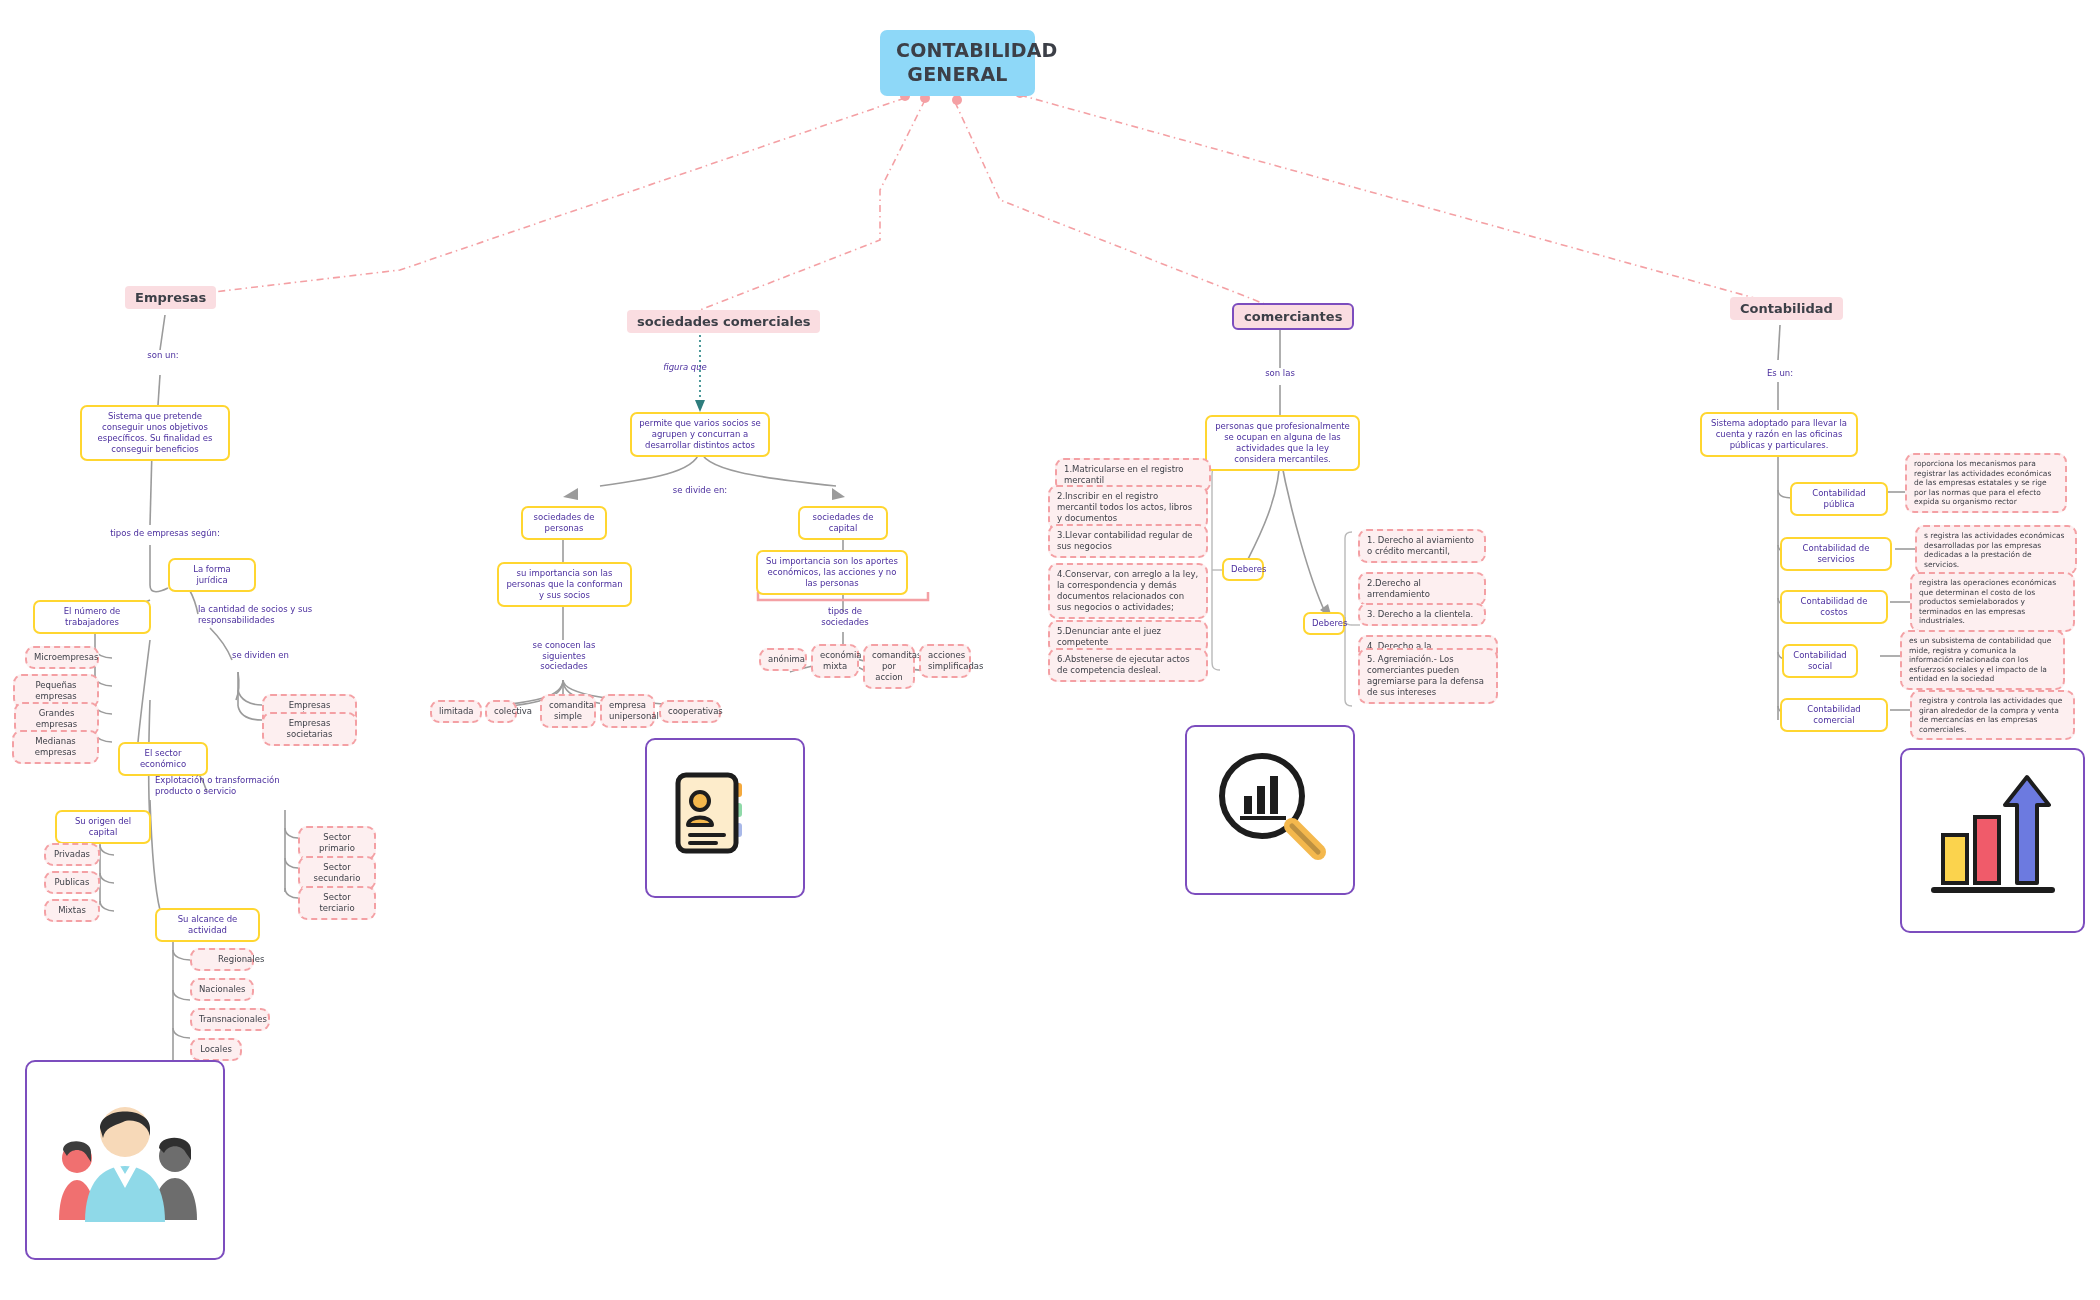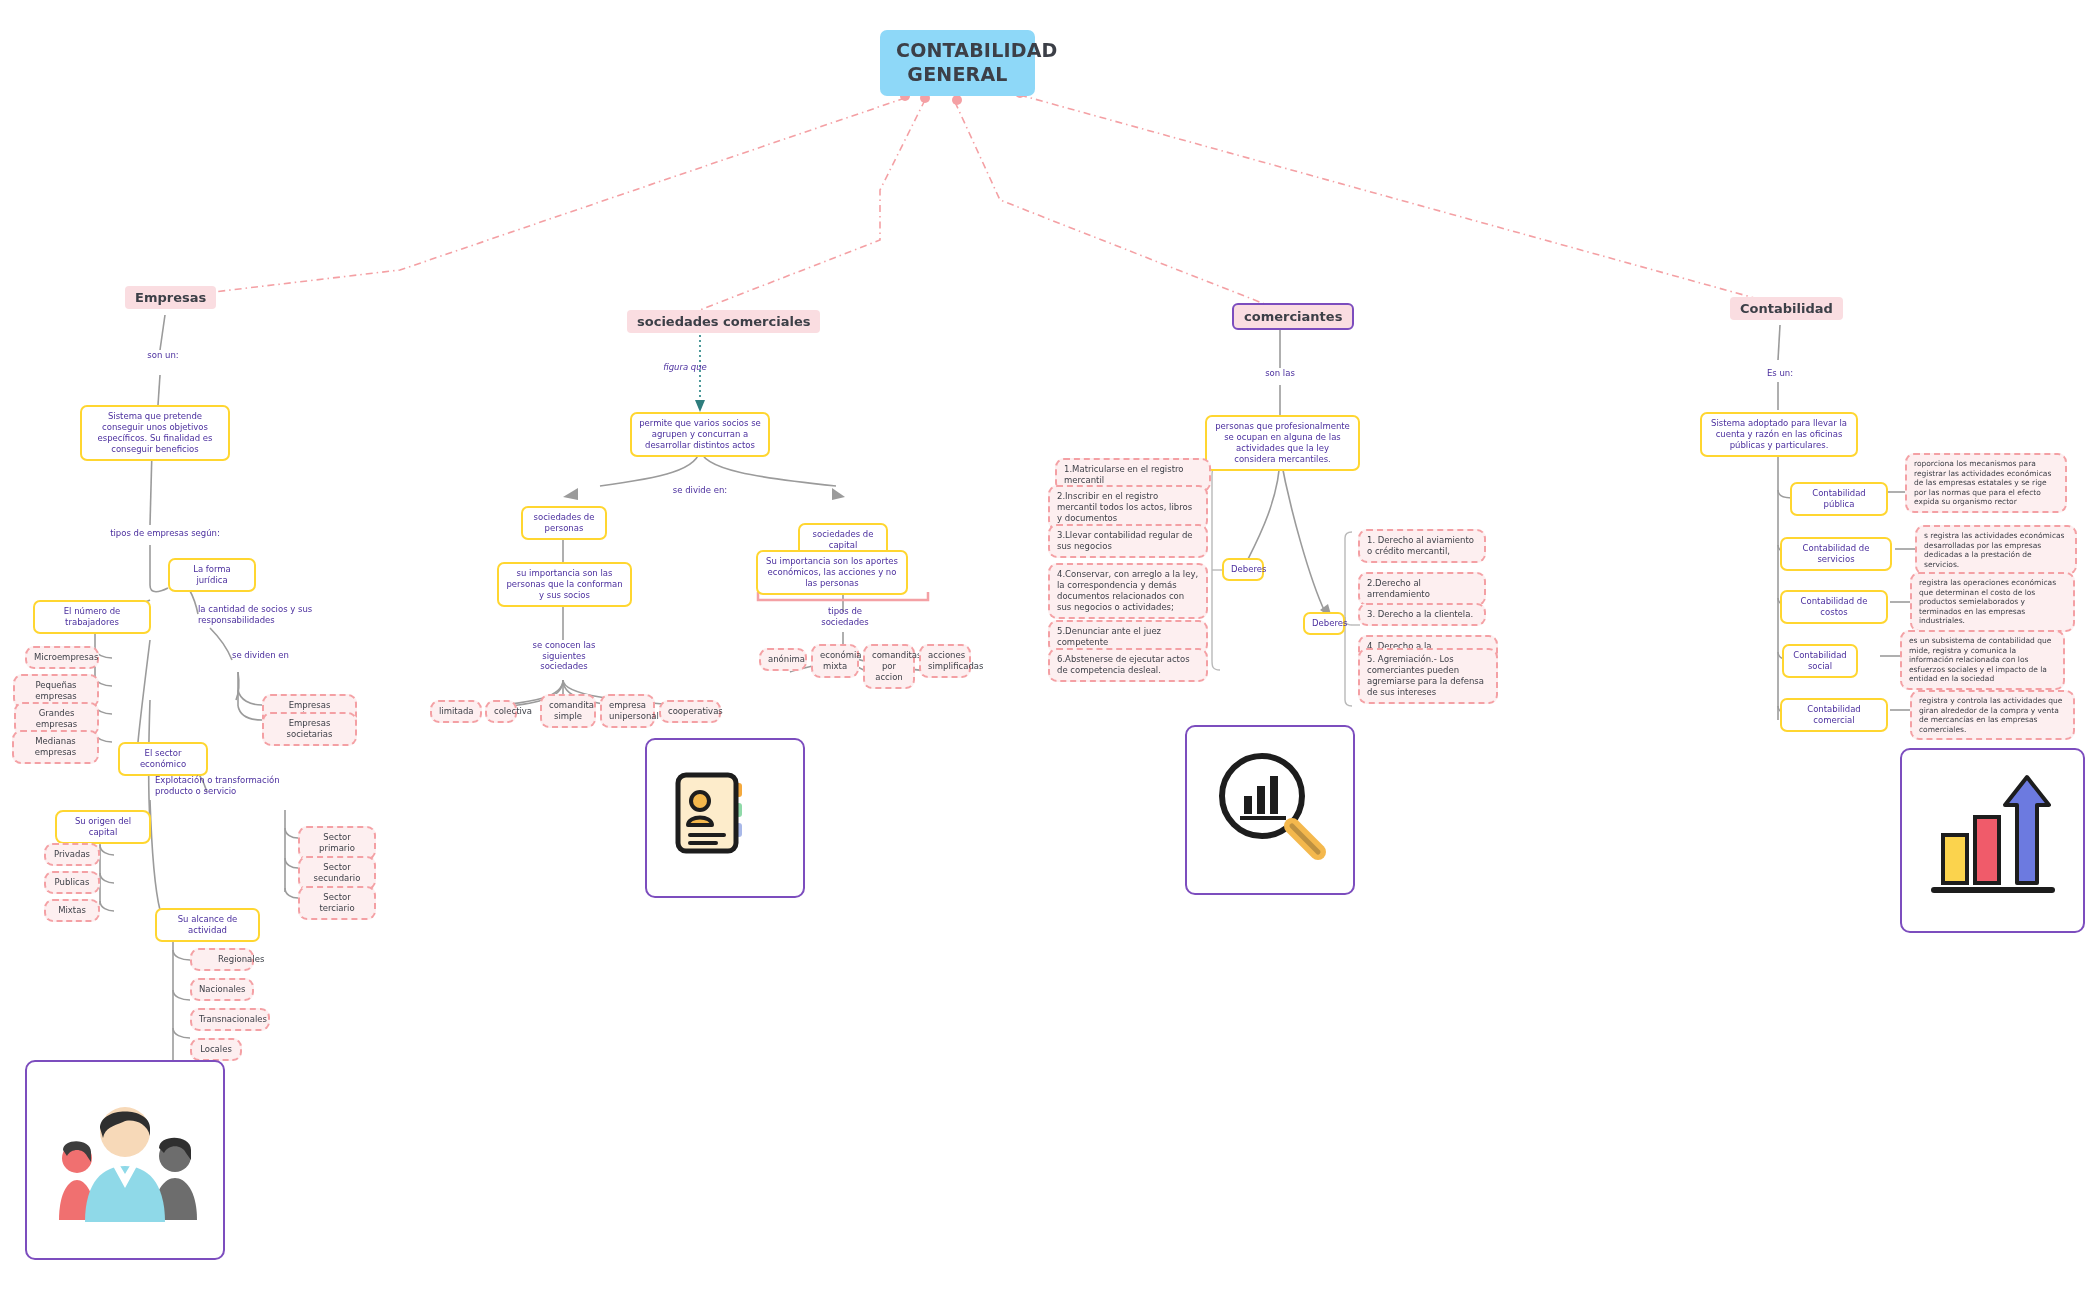--- a/index.html
+++ b/index.html
@@ -213,21 +213,21 @@
   <div class="node pbox fs8" style="left:13px;top:674px;width:86px;">Pequeñas empresas</div>
   <div class="node pbox fs8" style="left:14px;top:702px;width:85px;">Grandes empresas</div>
   <div class="node pbox fs8" style="left:12px;top:730px;width:87px;">Medianas empresas</div>
 
   <div class="node ybox fs8" style="left:118px;top:742px;width:90px;">El sector económico</div>
   <div class="node plabel left fs8" style="left:155px;top:775px;width:140px;">Explotación o transformación producto o servicio</div>
   <div class="node pbox fs8" style="left:298px;top:826px;width:78px;">Sector primario</div>
   <div class="node pbox fs8" style="left:298px;top:856px;width:78px;">Sector secundario</div>
   <div class="node pbox fs8" style="left:298px;top:886px;width:78px;">Sector terciario</div>
 
-  <div class="node ybox fs8" style="left:55px;top:810px;width:96px;border-radius:8px;">Su origen del capital</div>
+  <div class="node ybox fs8" style="left:55px;top:810px;width:96px;">Su origen del capital</div>
   <div class="node pbox fs8" style="left:44px;top:843px;width:56px;">Privadas</div>
   <div class="node pbox fs8" style="left:44px;top:871px;width:56px;">Publicas</div>
   <div class="node pbox fs8" style="left:44px;top:899px;width:56px;">Mixtas</div>
 
   <div class="node ybox fs8" style="left:155px;top:908px;width:105px;">Su alcance de actividad</div>
   <div class="node pbox fs8" style="left:190px;top:948px;width:64px;padding-left:26px;">Regionales</div>
   <div class="node pbox fs8" style="left:190px;top:978px;width:64px;">Nacionales</div>
   <div class="node pbox fs8" style="left:190px;top:1008px;width:80px;">Transnacionales</div>
   <div class="node pbox fs8" style="left:190px;top:1038px;width:52px;">Locales</div>
 
@@ -241,21 +241,21 @@
 
   <div class="node ybox fs8" style="left:521px;top:506px;width:86px;">sociedades de personas</div>
   <div class="node ybox fs8" style="left:497px;top:562px;width:135px;">su importancia son las personas que la conforman y sus socios</div>
   <div class="node plabel fs8" style="left:528px;top:640px;width:72px;">se conocen las siguientes sociedades</div>
   <div class="node pbox fs8" style="left:430px;top:700px;width:52px;">limitada</div>
   <div class="node pbox fs8" style="left:485px;top:700px;width:32px;text-align:center;">colectiva</div>
   <div class="node pbox fs8" style="left:540px;top:694px;width:56px;">comandita simple</div>
   <div class="node pbox fs8" style="left:600px;top:694px;width:55px;">empresa unipersonal</div>
   <div class="node pbox fs8" style="left:659px;top:700px;width:62px;">cooperativas</div>
 
-  <div class="node ybox fs8" style="left:798px;top:506px;width:90px;margin-top:17px;">sociedades de capital</div>
+  <div class="node ybox fs8" style="left:798px;top:506px;width:90px;">sociedades de capital</div>
   <div class="node ybox fs8" style="left:756px;top:550px;width:152px;">Su importancia son los aportes económicos, las acciones y no las personas</div>
   <div class="node plabel fs8" style="left:805px;top:606px;width:80px;">tipos de sociedades</div>
   <div class="node pbox fs8" style="left:759px;top:648px;width:48px;">anónima</div>
   <div class="node pbox fs8" style="left:811px;top:644px;width:48px;">económia mixta</div>
   <div class="node pbox fs8" style="left:863px;top:644px;width:52px;">comanditas por accion</div>
   <div class="node pbox fs8" style="left:919px;top:644px;width:52px;">acciones simplificadas</div>
 
   <div class="node branch-title outlined fs13" style="left:1232px;top:303px;">comerciantes</div>
 
   <div class="node plabel fs8" style="left:1255px;top:368px;width:50px;">son las</div>

